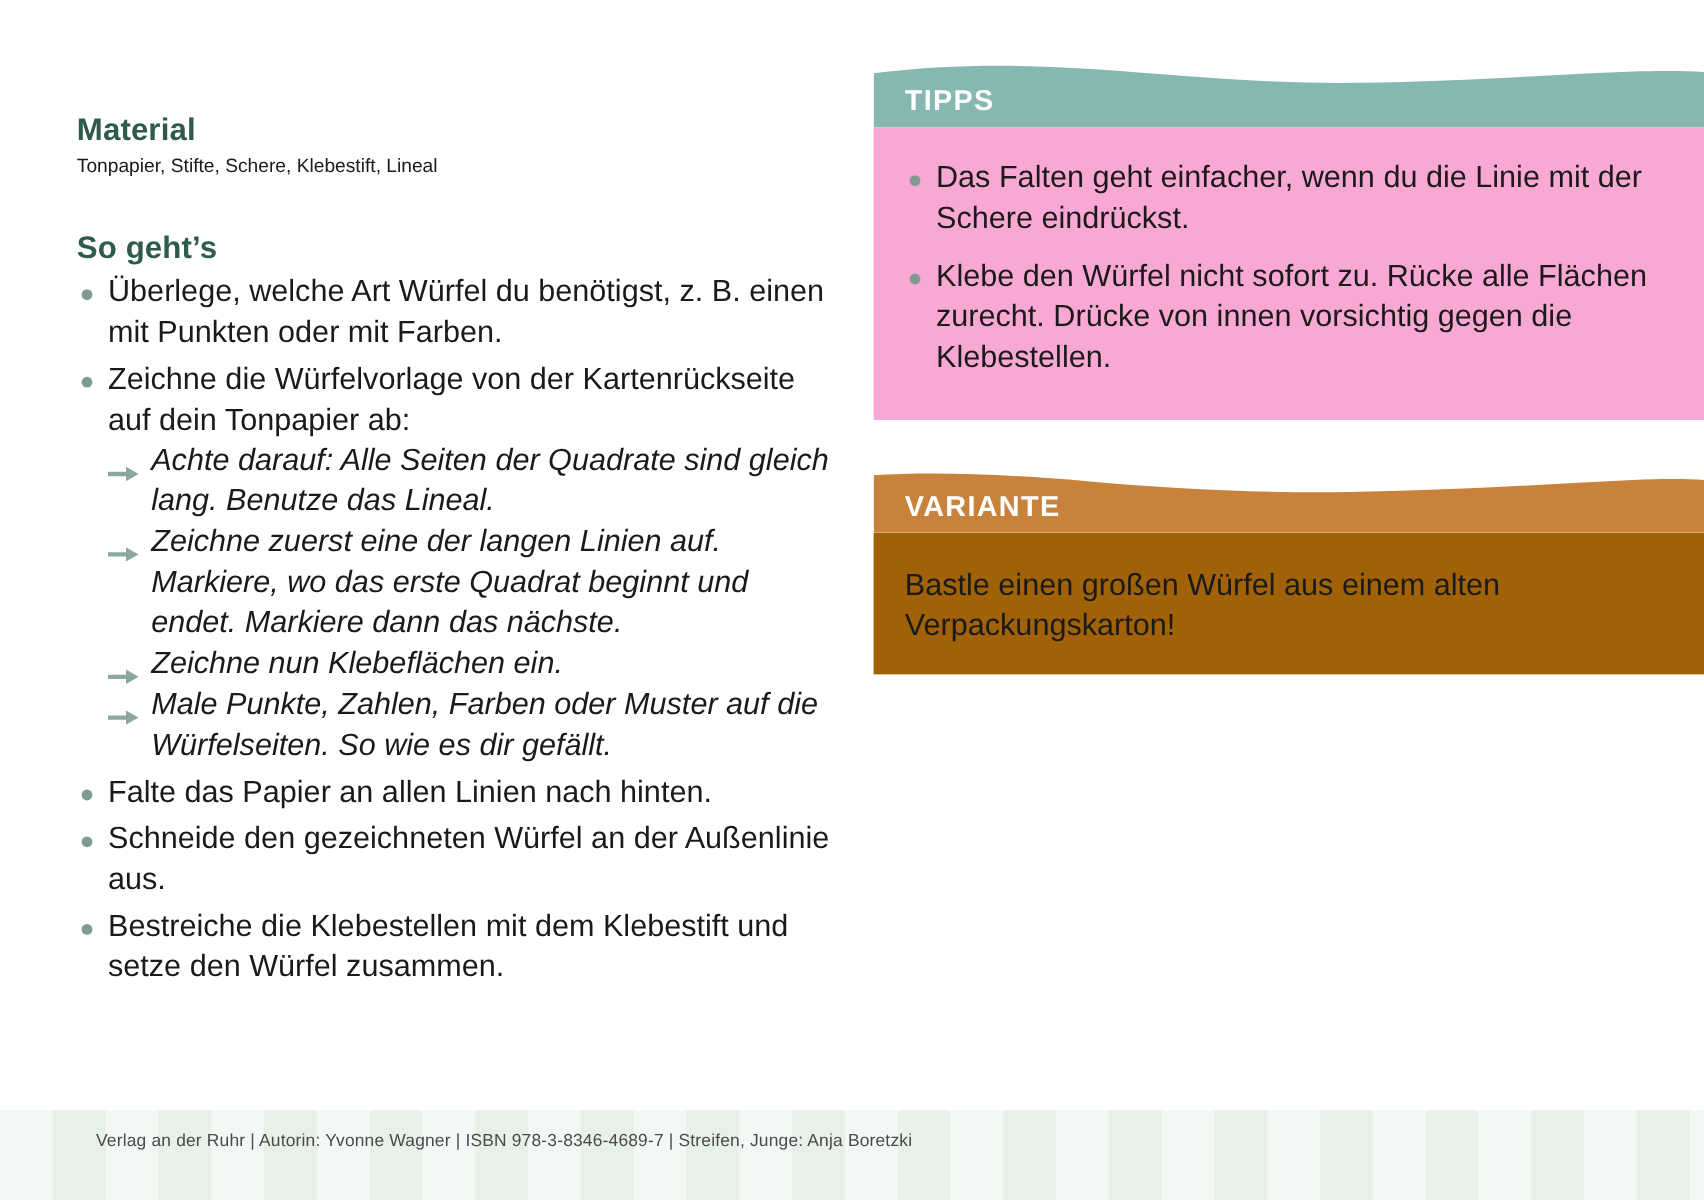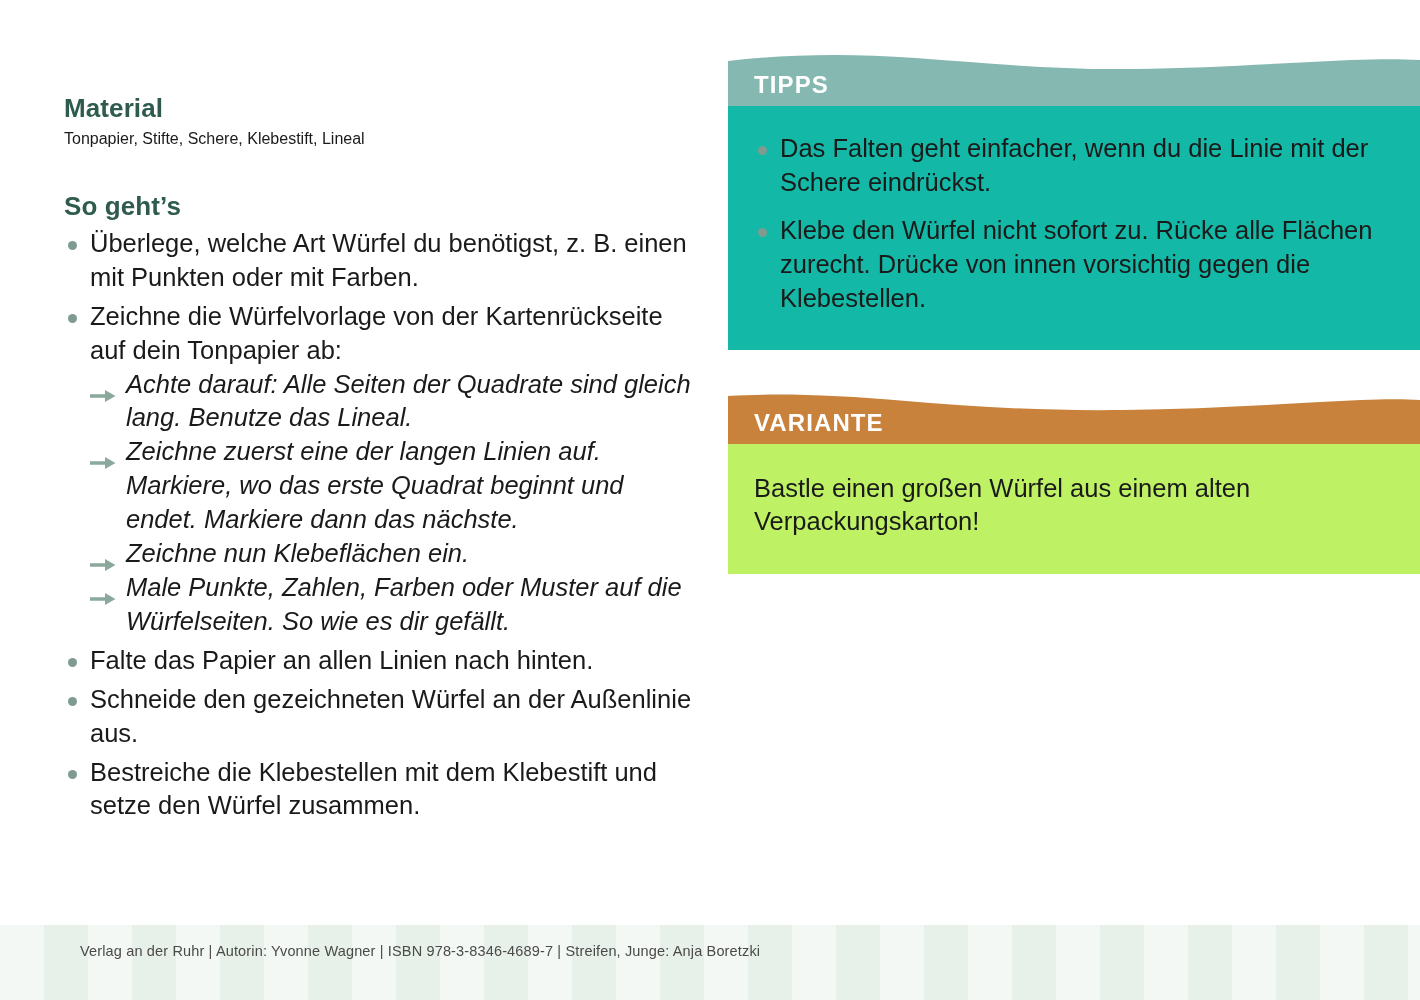--- a/index.html
+++ b/index.html
@@ -139,28 +139,28 @@
     font-size: 24px;
     font-weight: bold;
     letter-spacing: 1.1px;
     color: #ffffff;
   }
 
   .panel-body {
     padding: 26px 34px 30px 26px;
   }
   .panel-body.tips {
-    background: #14b8a6;
+    background: #f9a8d4;
     margin-right: 0;
     padding-bottom: 34px;
   }
   .panel-body.variante {
-    background: #bef264;
+    background: #a16207;
     padding-top: 28px;
-    padding-bottom: 36px;
+    padding-bottom: 24px;
   }
 
   ul.tip-list {
     list-style: none;
     margin: 0;
     padding: 0;
   }
   ul.tip-list > li {
     position: relative;
     padding-left: 26px;

